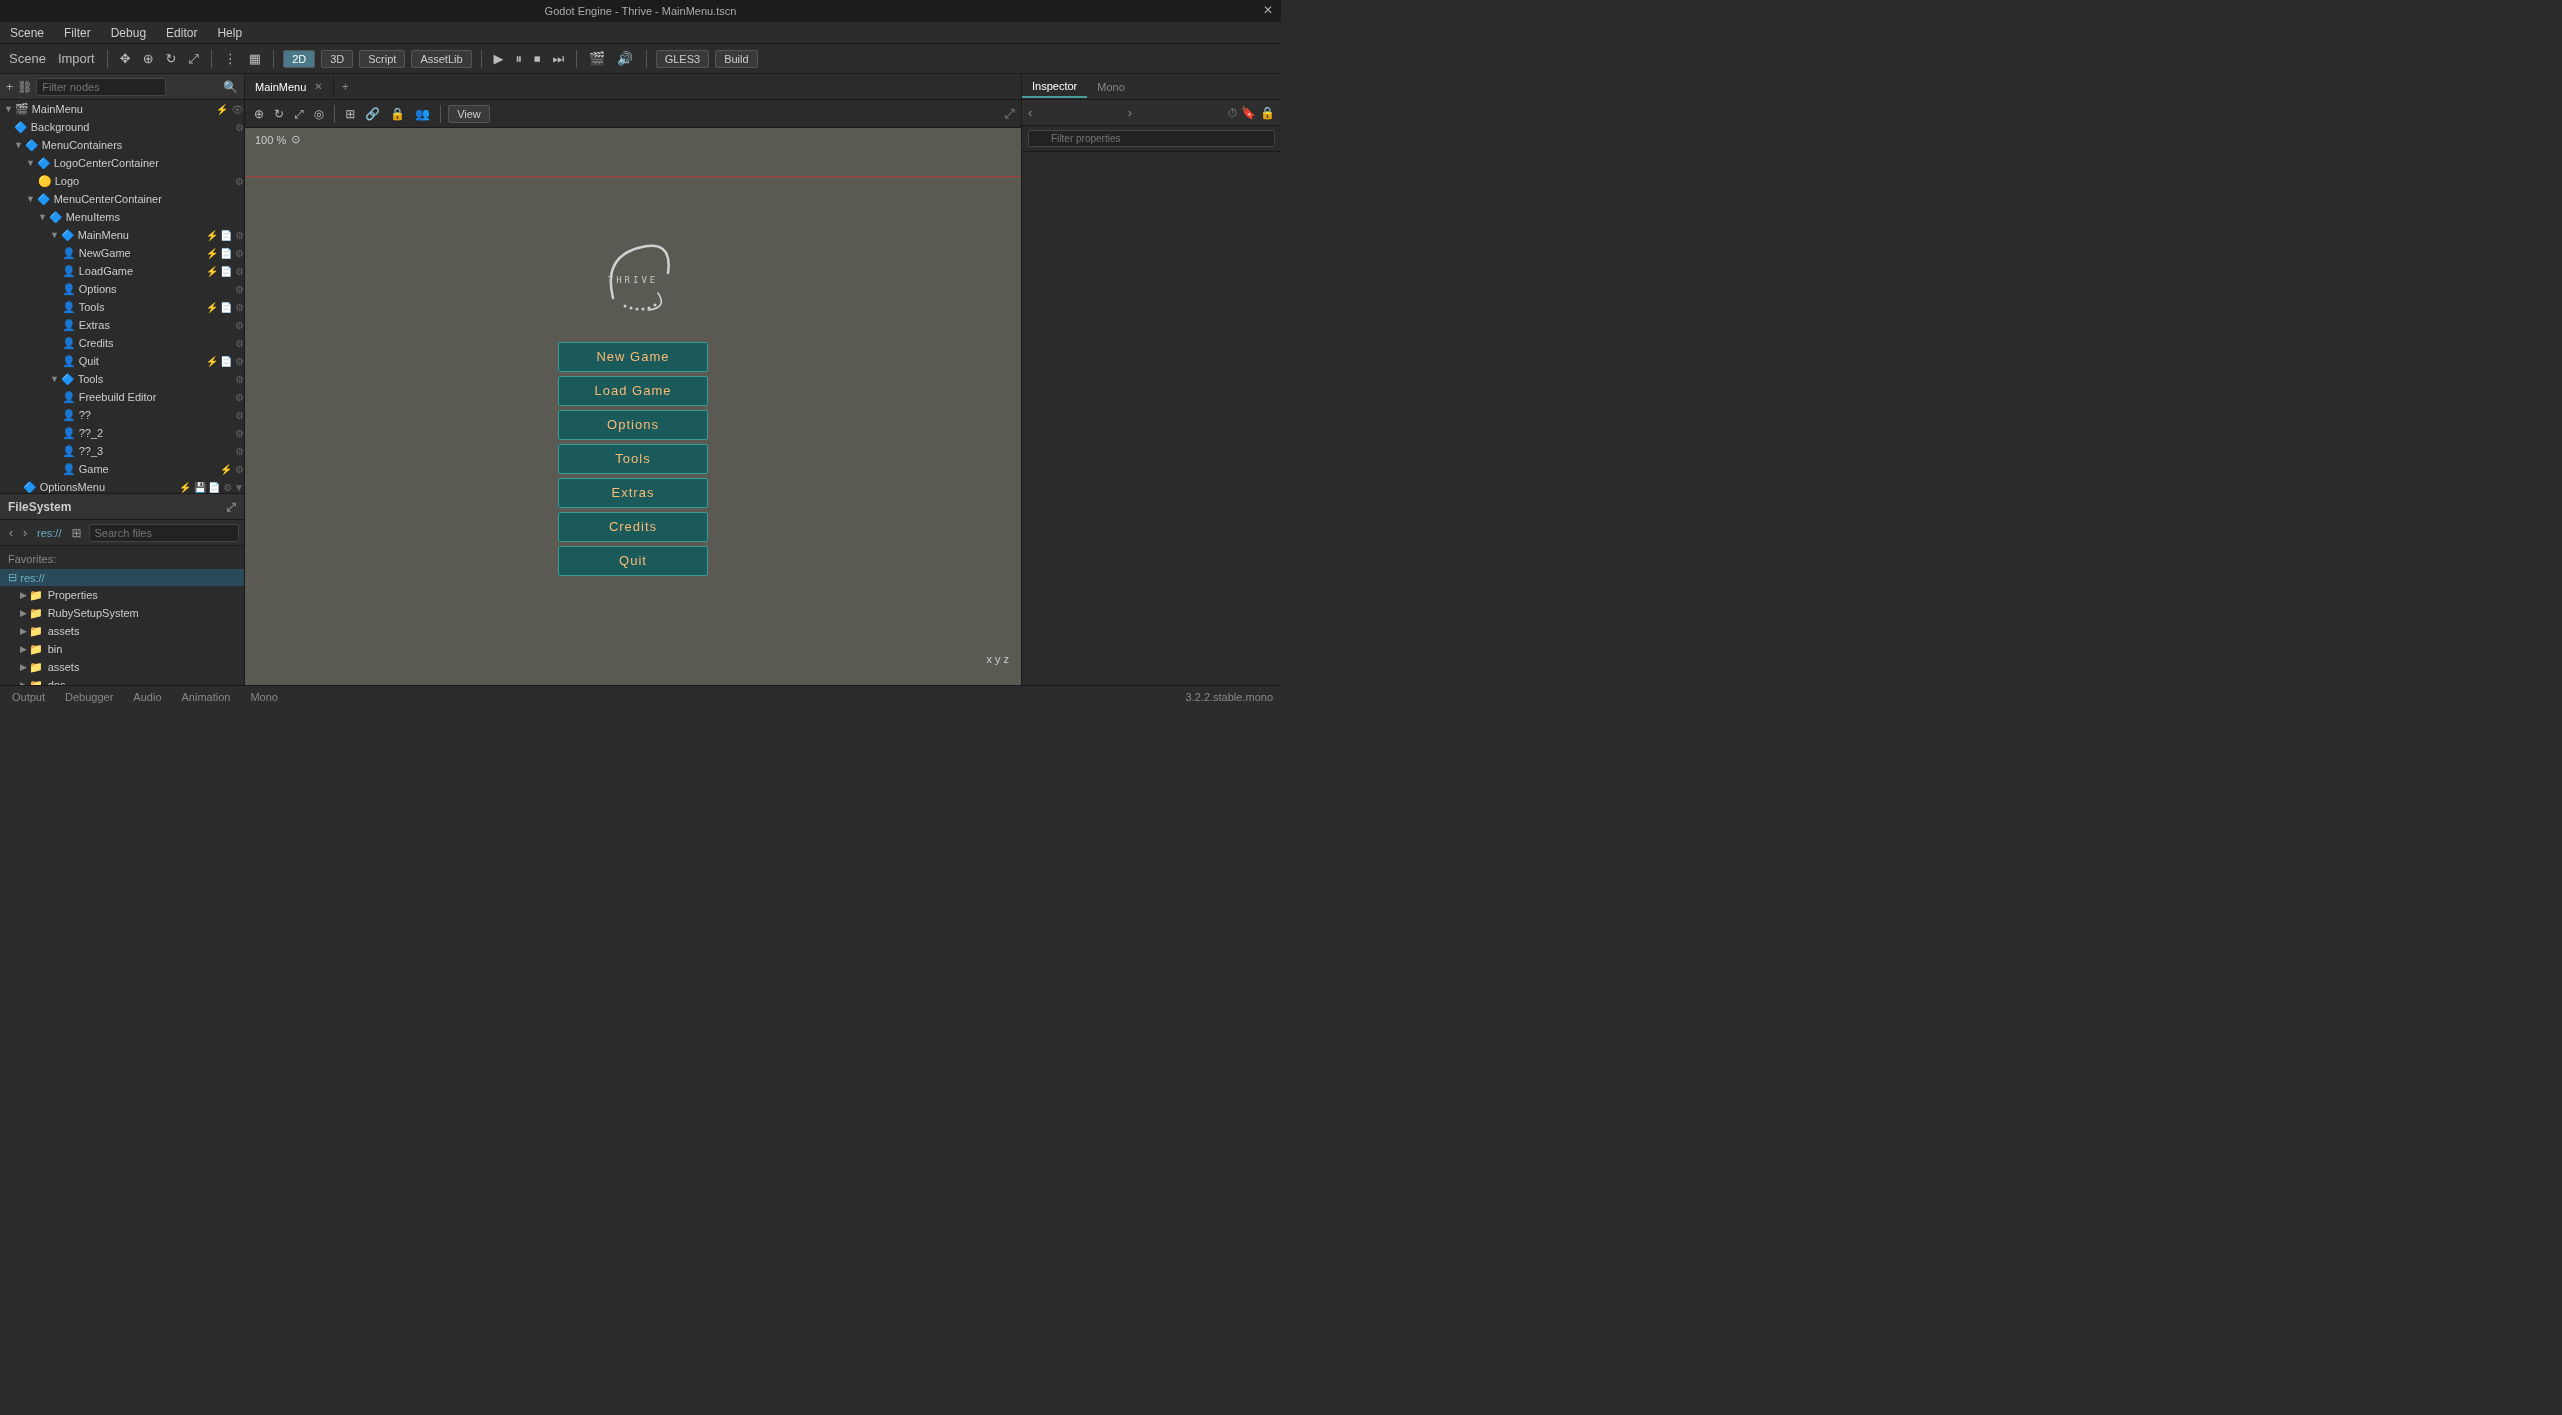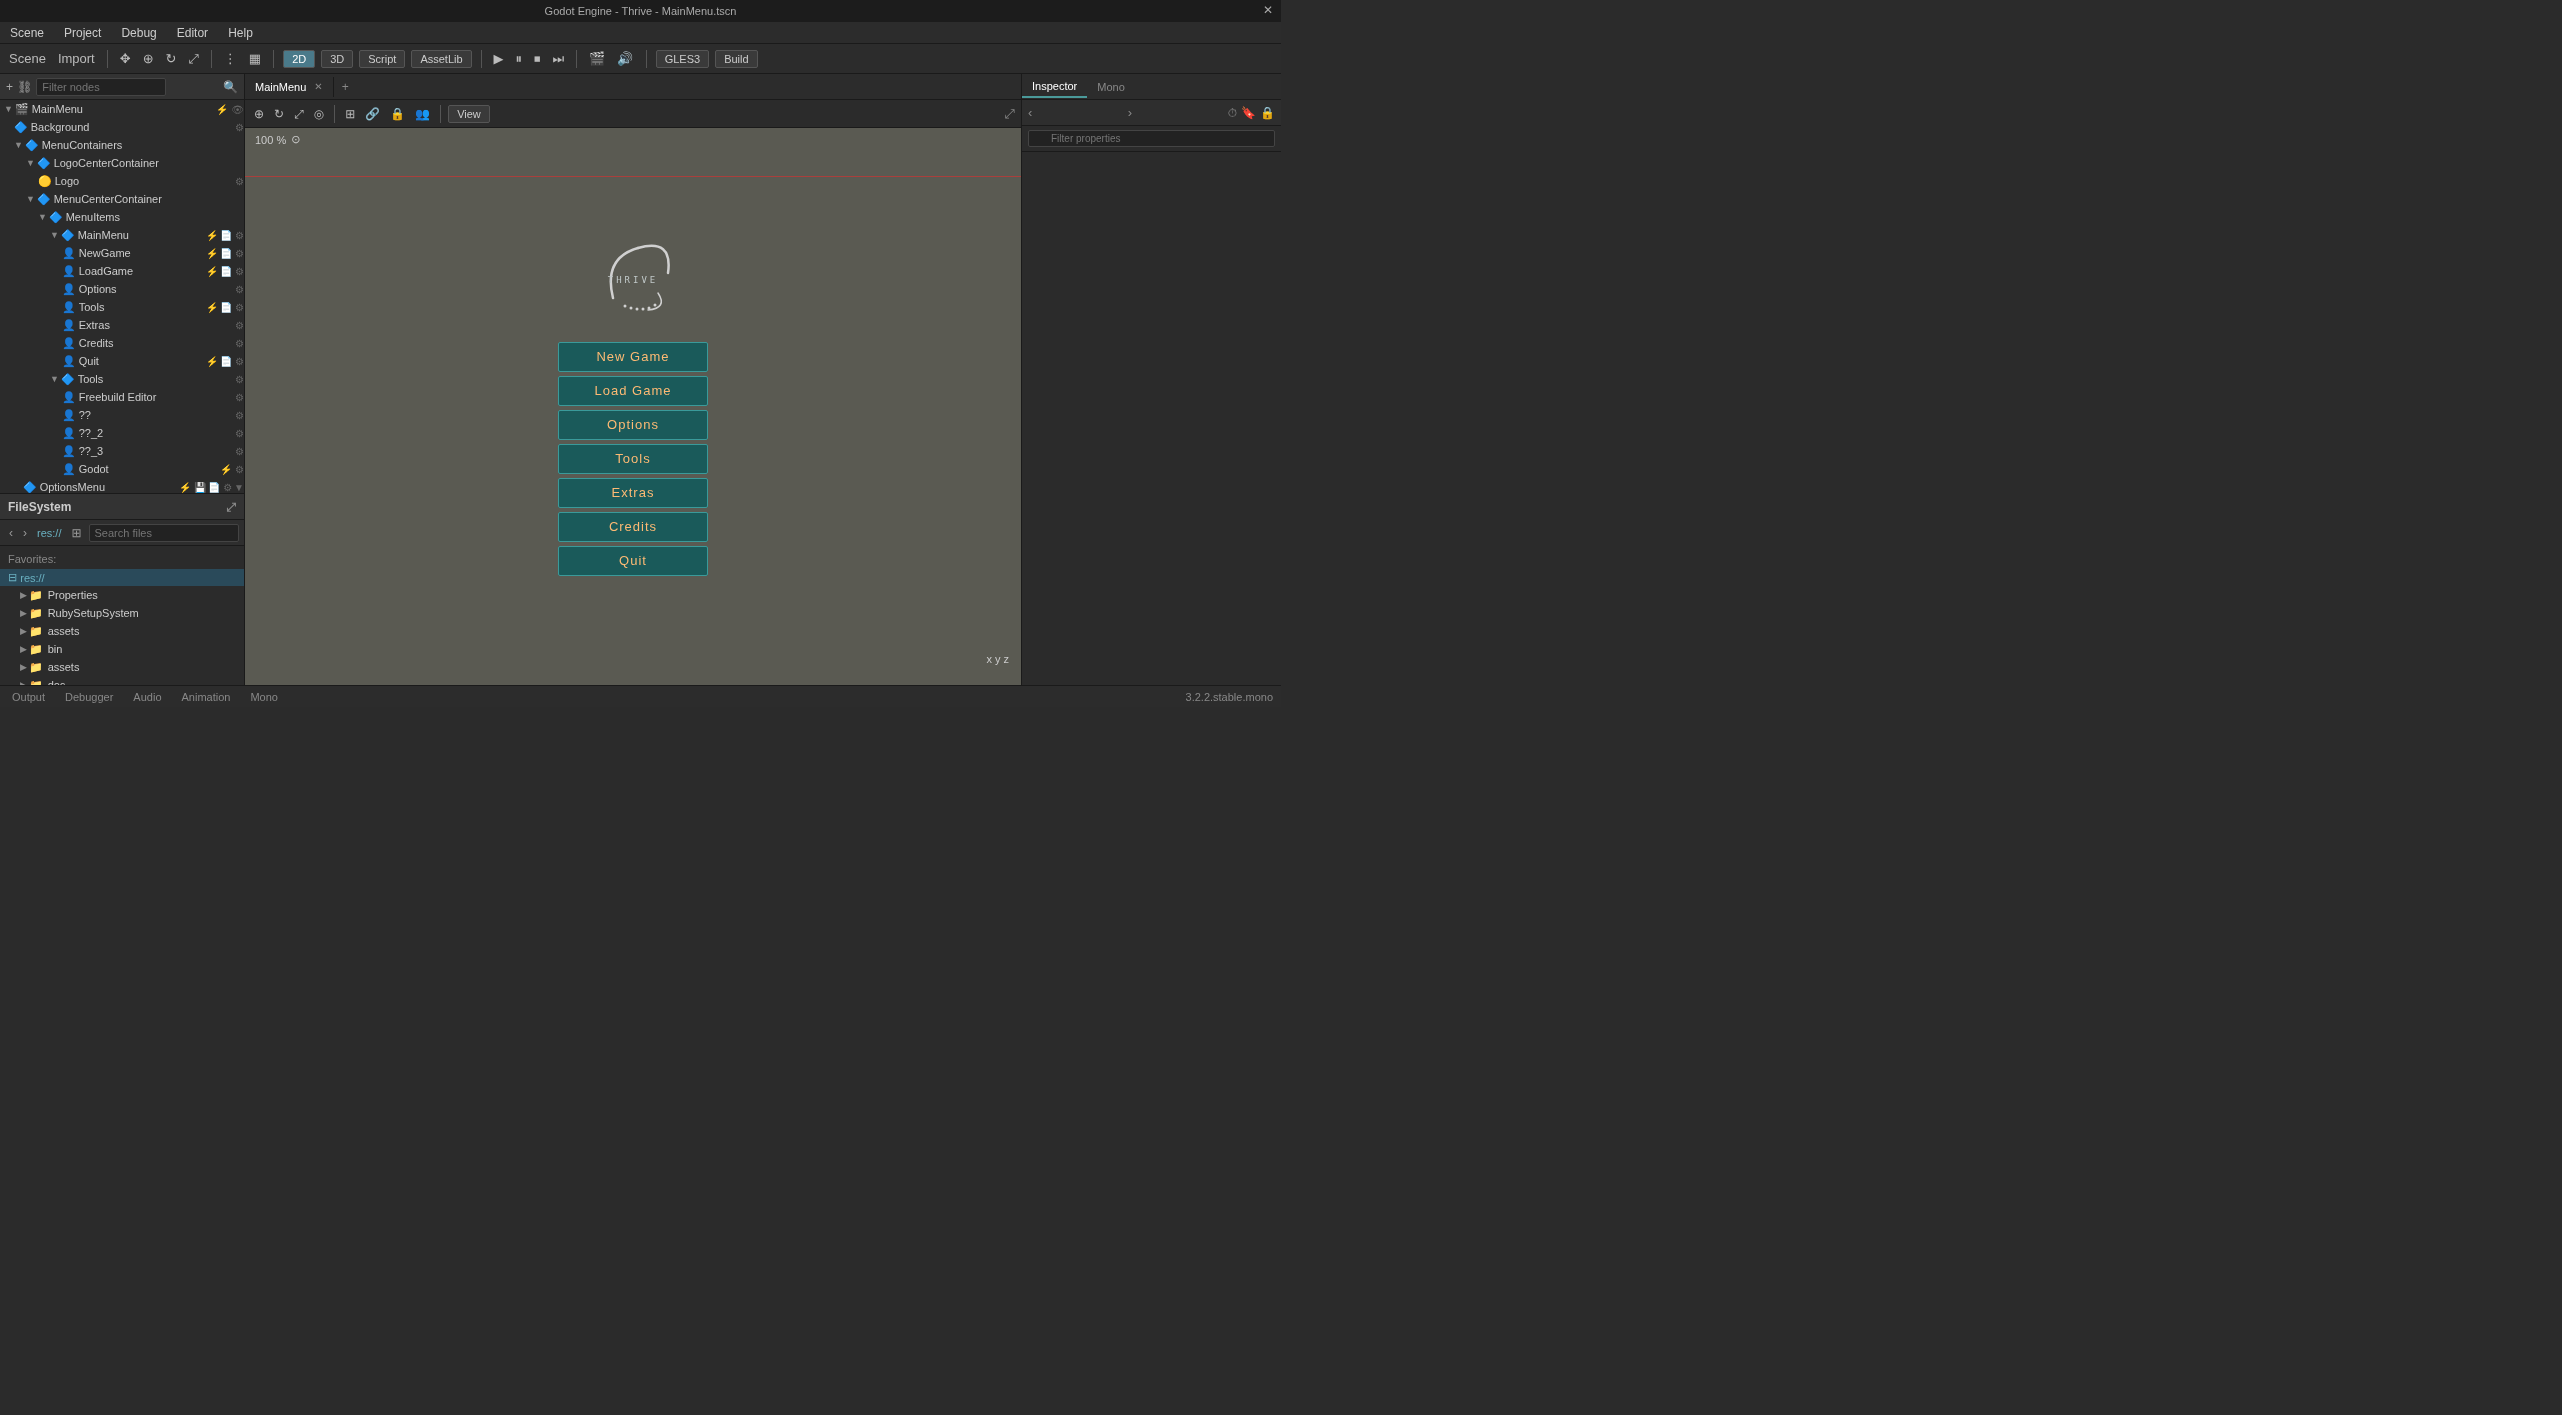--- a/index.html
+++ b/index.html
@@ -372,21 +372,21 @@
 </head>
 <body>
 
 <div id="titlebar">
   <span>Godot Engine - Thrive - MainMenu.tscn</span>
   <span class="close-btn">✕</span>
 </div>
 
 <div id="menubar">
   <span>Scene</span>
-  <span>Project</span>
+  <span>Filter</span>
   <span>Debug</span>
   <span>Editor</span>
   <span>Help</span>
 </div>
 
 <div id="toolbar">
   <span class="toolbar-icon">Scene</span>
   <span class="toolbar-icon">Import</span>
   <div class="toolbar-divider"></div>
   <span class="toolbar-icon">✥</span>
@@ -588,21 +588,21 @@
         <span class="tree-indent" style="width:62px"></span>
         <span class="tree-icon" style="color:#8888cc">👤</span>
         <span>??_3</span>
         <span class="tree-actions">
           <span>⚙</span>
         </span>
       </div>
       <div class="tree-item">
         <span class="tree-indent" style="width:62px"></span>
         <span class="tree-icon" style="color:#8888cc">👤</span>
-        <span>Godot</span>
+        <span>Game</span>
         <span class="tree-actions">
           <span>⚡</span>
           <span>⚙</span>
         </span>
       </div>
       <div class="tree-item">
         <span class="tree-indent" style="width:14px"></span>
         <span class="tree-arrow" style="color:transparent">▶</span>
         <span class="tree-icon tree-node-icon">🔷</span>
         <span>OptionsMenu</span>

